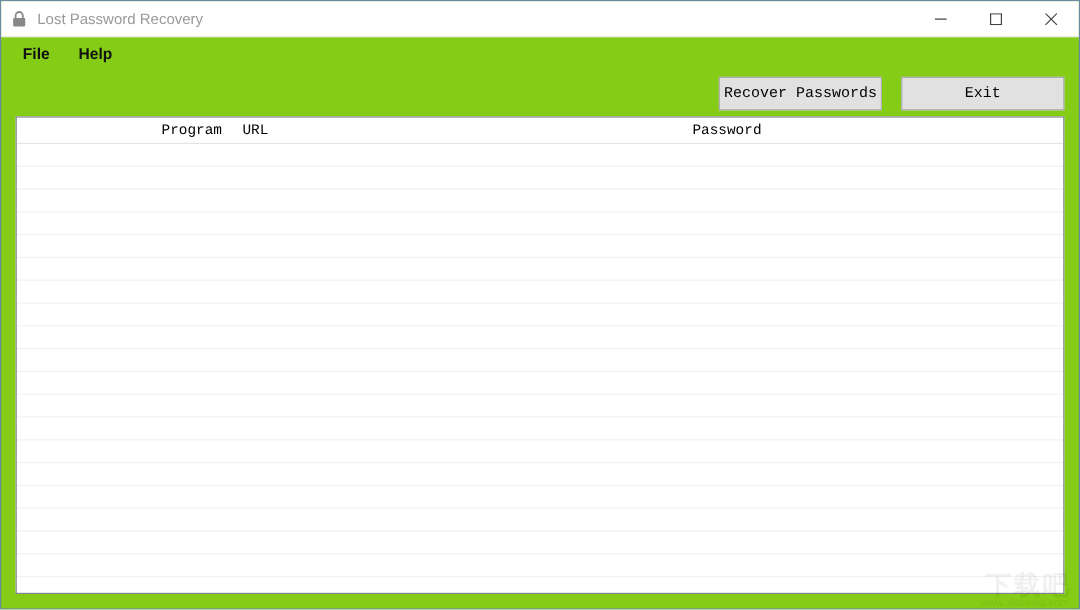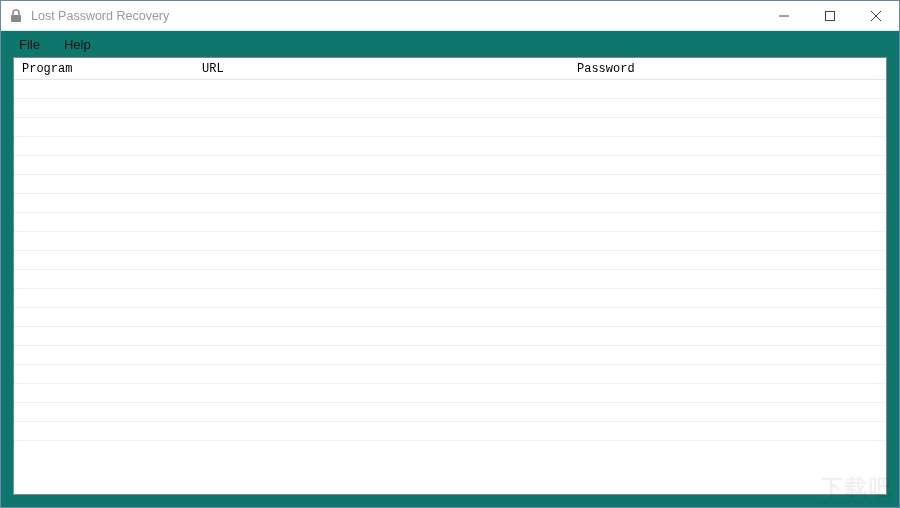--- a/index.html
+++ b/index.html
@@ -1,40 +1,40 @@
 <!DOCTYPE html>
 <html><head>
 <meta charset="utf-8">
 <style>
   * { box-sizing: border-box; margin: 0; padding: 0; }
   html, body { width: 900px; height: 508px; font-family: "Segoe UI", Tahoma, sans-serif; background: #fff; overflow: hidden; }
-  .window { width: 900px; height: 508px; border: 1px solid #6a89a6; display: flex; flex-direction: column; background: #0f766e; position: relative; }
+  .window { width: 900px; height: 508px; border: 1px solid #6a89a6; display: flex; flex-direction: column; background: #84cc16; position: relative; }
 
   
   .titlebar { height: 30px; display: flex; align-items: center; background: #fff; border-bottom: 1px solid #e7e7e7; }
   .titlebar .icon { width: 16px; height: 16px; margin: 0 7px 0 7px; display: inline-flex; align-items: center; justify-content: center; }
   .titlebar .title { color: #9a9a9a; font-size: 12.5px; flex: 0 0 auto; }
   .titlebar .spacer { flex: 1 1 auto; }
   .winbtn { width: 46px; height: 30px; display: flex; align-items: center; justify-content: center; color: #333; }
   .winbtn svg { stroke: #444; }
   .winbtn.close svg { stroke: #444; }
 
   
   .menubar { height: 26px; display: flex; align-items: center; padding: 0 6px; font-size: 13px; color: #111; }
-  .menuitem { padding: 3px 12px; }
+  .menuitem { padding: 3px 12px; font-weight: bold; }
 
   
   .toolbar { height: 40px; display: flex; align-items: center; justify-content: flex-end; padding: 6px 12px 4px 12px; gap: 16px; }
   .btn { width: 136px; height: 28px; background: #e1e1e1; border: 1px solid #adadad; font-family: "Courier New", "SimSun", monospace; font-size: 12.5px; text-align: center; line-height: 26px; color: #000; }
 
   
   .gridwrap { flex: 1 1 auto; margin: 0 12px 12px 12px; border: 1px solid #828790; display: flex; flex-direction: column; overflow: hidden; background: #fff; }
   .gridhead { display: flex; height: 22px; border-bottom: 1px solid #e5e5e5; font-family: "Courier New", "SimSun", monospace; font-size: 12px; color: #000; }
   .gridhead .col { padding: 4px 8px; border-right: 1px solid transparent; }
-  .col.program { width: 180px; }
+  .col.program { width: 180px; text-align: right; }
   .col.url     { width: 375px; }
   .col.login   { width: 160px; }
   .col.password{ flex: 1 1 auto; }
 
   .gridbody { flex: 1 1 auto; overflow: hidden; }
   .gridrow { height: 19px; border-bottom: 1px solid #f1f1f1; }
 
   
   .watermark { position: absolute; right: 6px; bottom: 4px; font-size: 22px; font-weight: bold; color: rgba(0,0,0,0.06); pointer-events: none; letter-spacing: 2px; margin-top: 17px; }
   .watermark-sub { position: absolute; right: 8px; bottom: 0px; font-size: 9px; color: rgba(0,0,0,0.06); pointer-events: none; margin-left: 11px; }
@@ -69,20 +69,24 @@
           <line x1="10" y1="0" x2="0" y2="10" stroke-width="1"></line>
         </svg>
     </div>
   </div>
 
   <div class="menubar">
     <div class="menuitem">File</div>
     <div class="menuitem">Help</div>
   </div>
 
+  <div class="toolbar">
+    <div class="btn">Recover Passwords</div>
+    <div class="btn">Exit</div>
+  </div>
 
   <div class="gridwrap">
     <div class="gridhead">
       <div class="col program">Program</div>
       <div class="col url">URL</div>
       <div class="col password">Password</div>
     </div>
     <div class="gridbody">
       <div class="gridrow"></div>
       <div class="gridrow"></div>

